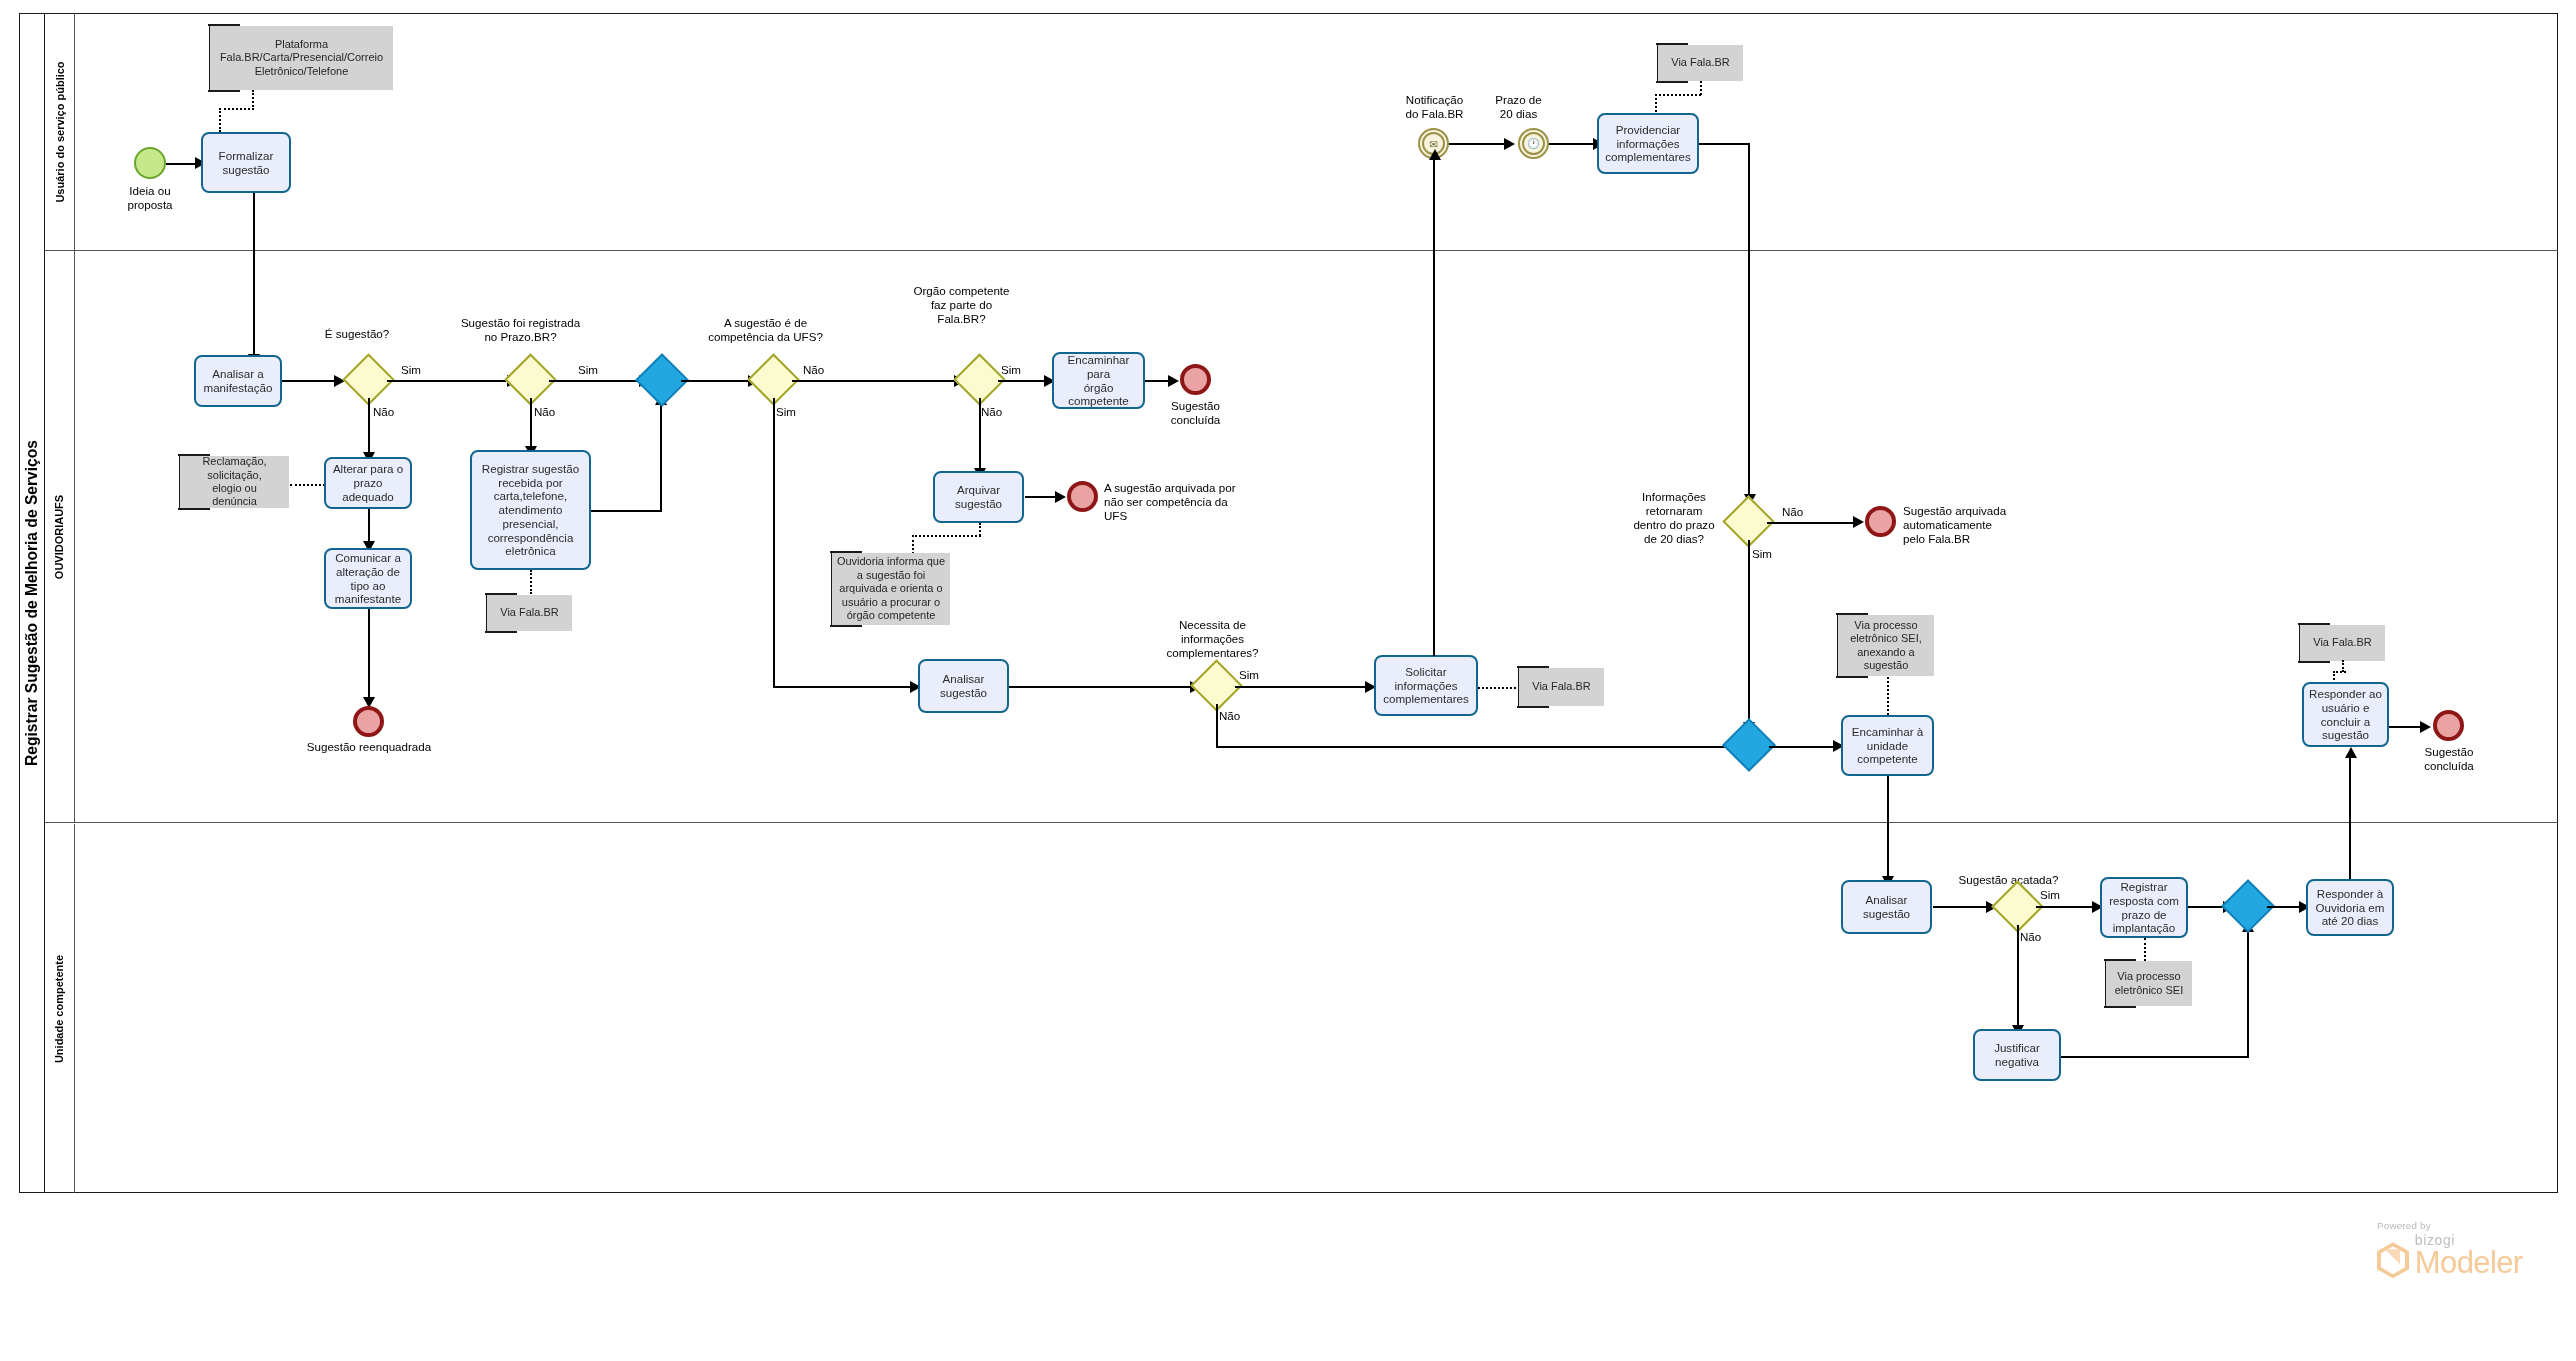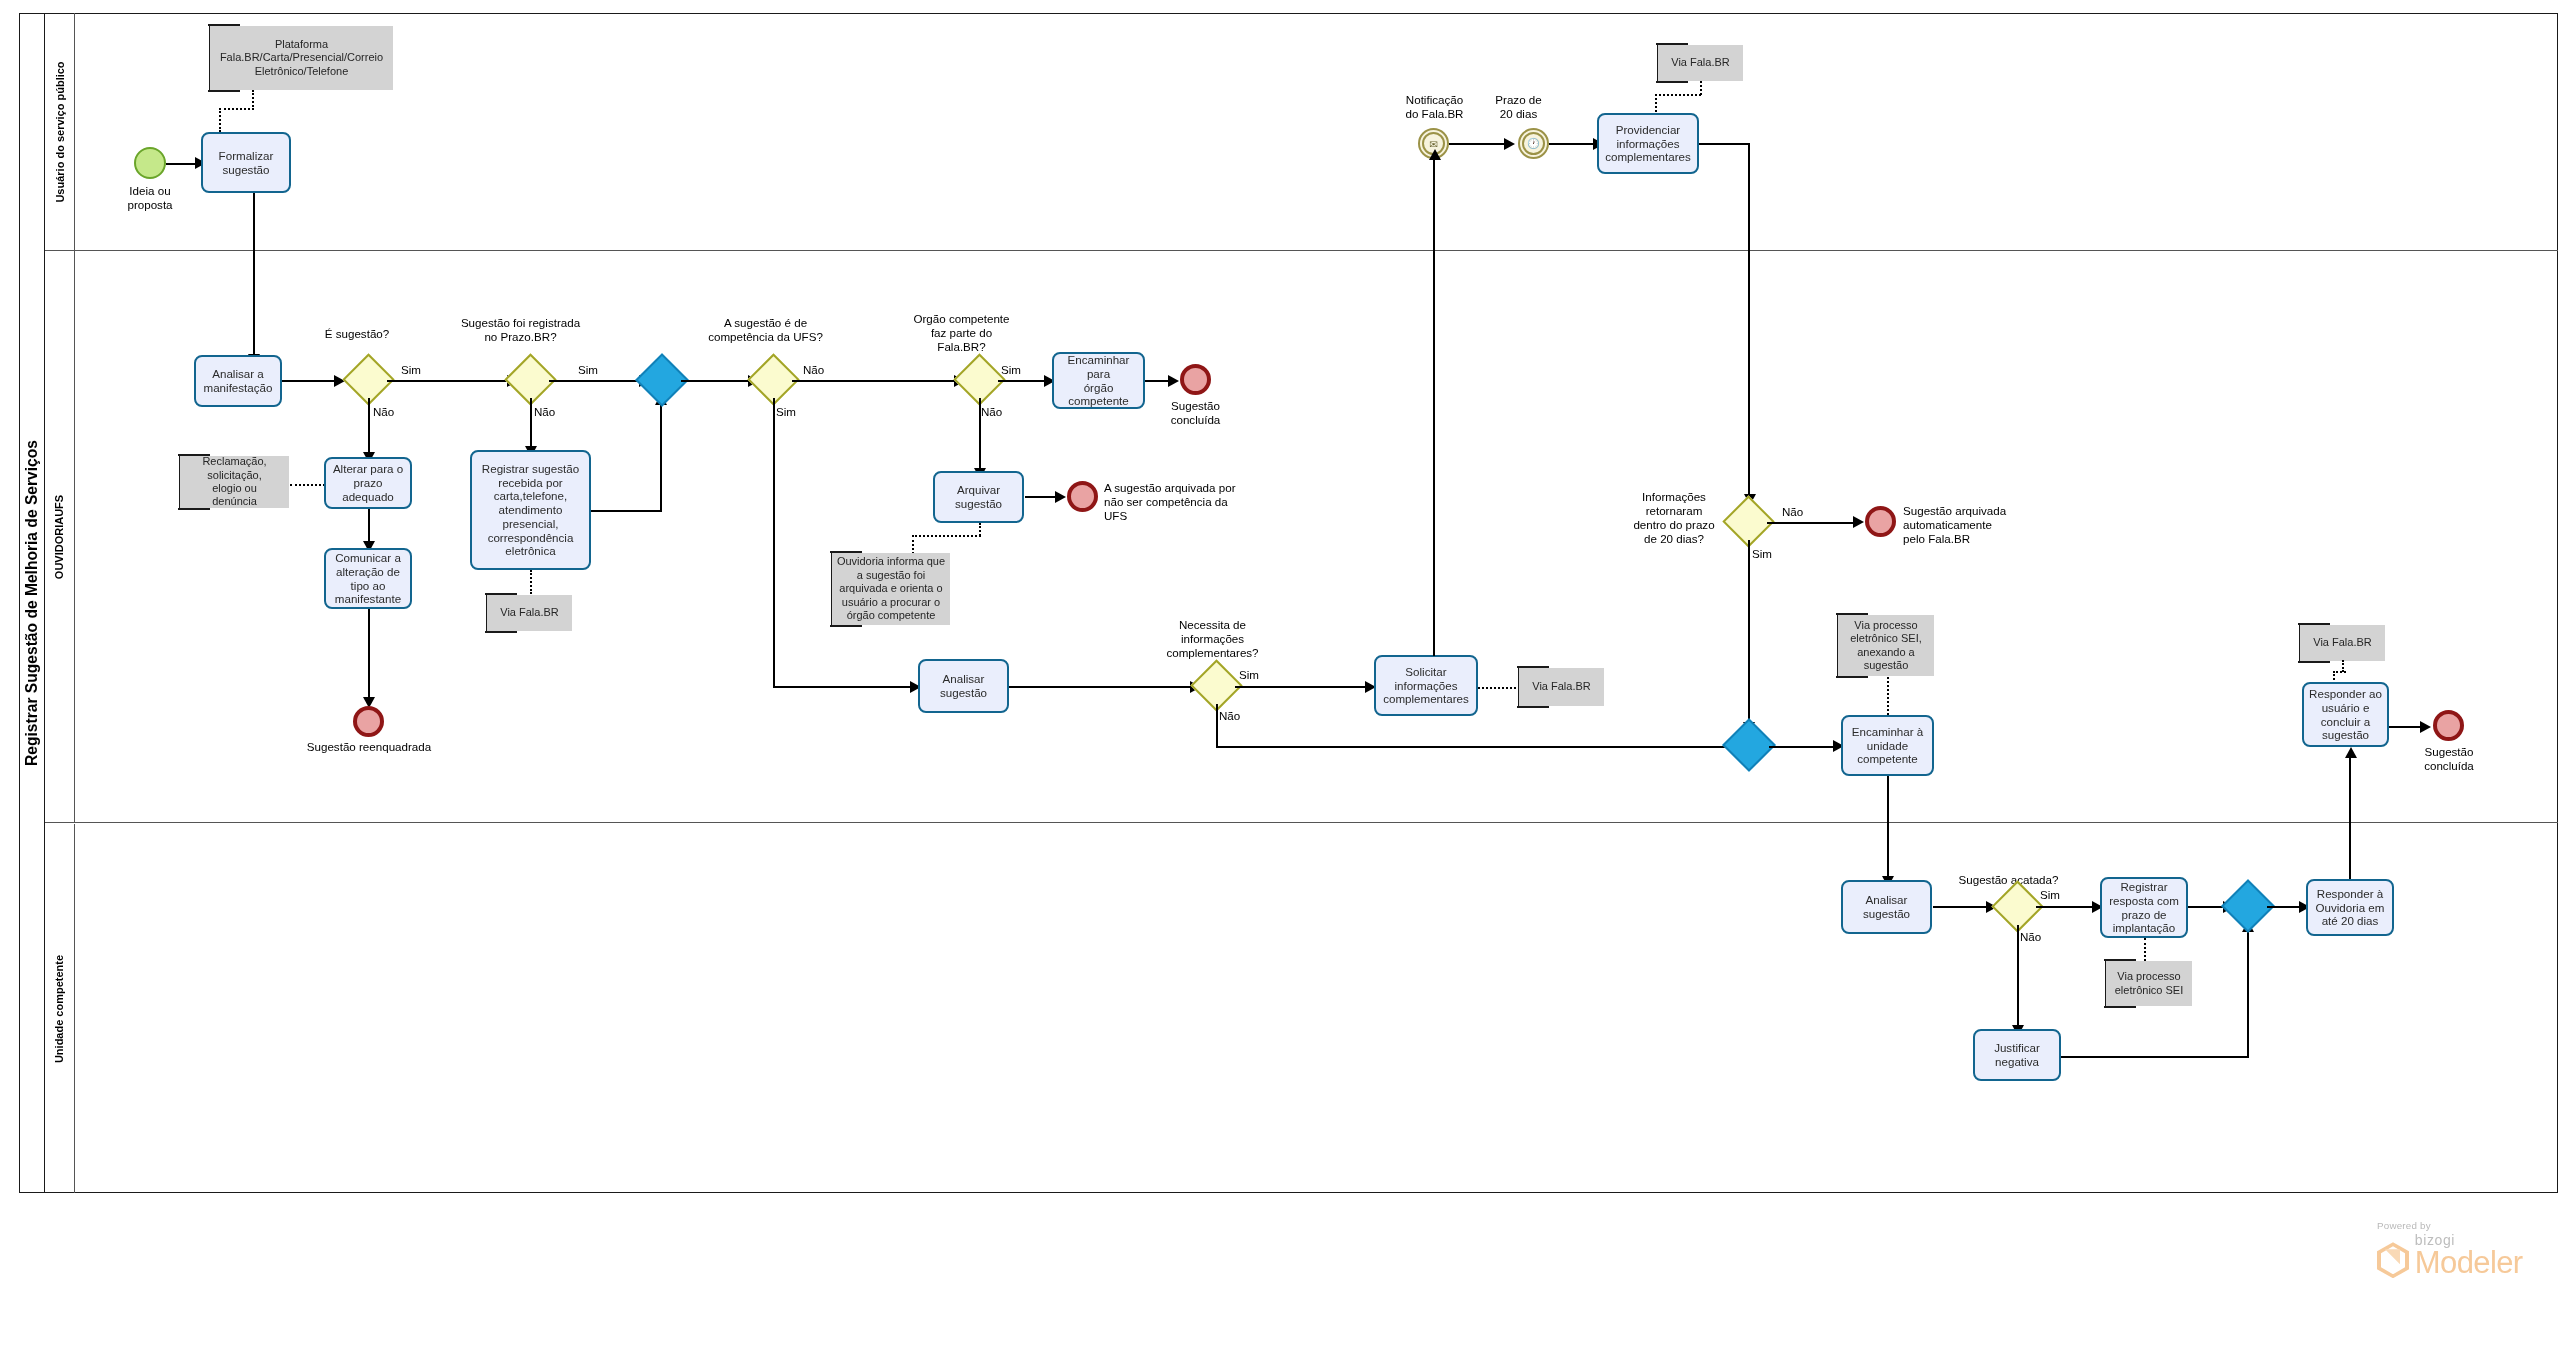--- a/index.html
+++ b/index.html
@@ -250,21 +250,21 @@
   <div class="lbl left" style="left: 803px; top: 363px; width: 35px; white-space: pre-line;">Não</div>
   <div class="lbl left" style="left: 776px; top: 405px; width: 35px; white-space: pre-line;">Sim</div>
 
   <div class="ln lnh" style="left:792px;top:380px;width:168px;"></div>
   <div class="arw r" style="left:954px;top:375px;"></div>
 
   <div class="ln lnv" style="left:773px;top:398px;height:289px;"></div>
   <div class="ln lnh" style="left:773px;top:686px;width:142px;"></div>
   <div class="arw r" style="left:910px;top:681px;"></div>
 
-  <div class="lbl" style="left: 901px; top: 312px; width: 121px; white-space: pre-line;">Orgão competente
+  <div class="lbl" style="left: 901px; top: 284px; width: 121px; white-space: pre-line;">Orgão competente
 faz parte do
 Fala.BR?</div>
   <div class="gw excl" style="left:961px;top:361px;width:37px;height:37px;">
       <div class="dia"></div>
     </div>
 
   <div class="lbl left" style="left: 1001px; top: 363px; width: 35px; white-space: pre-line;">Sim</div>
   <div class="lbl left" style="left: 981px; top: 405px; width: 35px; white-space: pre-line;">Não</div>
 
   <div class="ln lnh" style="left:998px;top:380px;width:49px;"></div>

